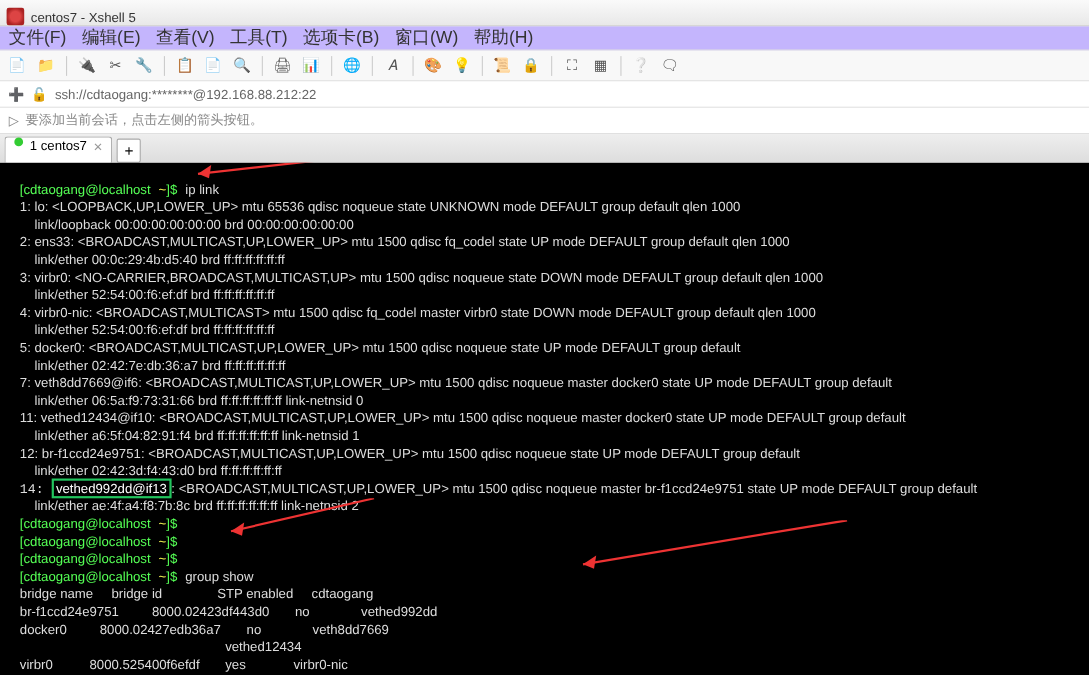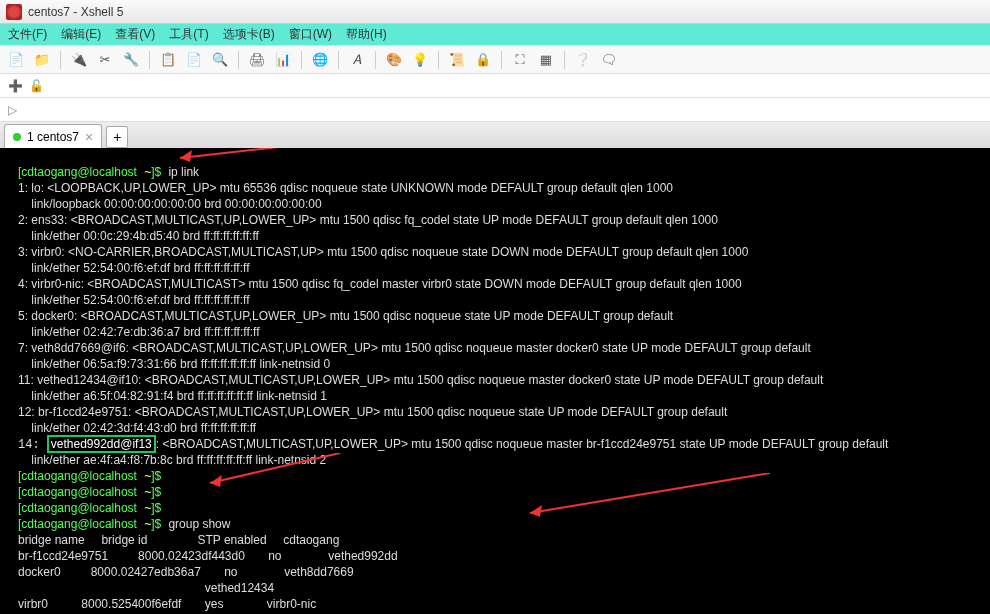--- a/index.html
+++ b/index.html
@@ -1,27 +1,27 @@
 <!DOCTYPE html>
 <html><head>
 <meta charset="utf-8">
 <style>
 * { margin: 0; padding: 0; box-sizing: border-box; font-family: "Microsoft YaHei", Arial, sans-serif; }
 body { width: 990px; height: 614px; background: #f0f0f0; overflow: hidden; position: relative; }
-.titlebar { height: 24px; background: linear-gradient(#fafafa,#e8e8e8); border-bottom: 1px solid #ccc; display: flex; align-items: center; padding: 0 6px; font-size: 12px; color: #333; }
+.titlebar { height: 24px; background: linear-gradient(#fafafa,#e8e8e8); border-bottom: 1px solid #ccc; display: flex; align-items: flex-end; padding: 0 6px; font-size: 12px; color: #333; }
 .titlebar .logo { width: 16px; height: 16px; background: radial-gradient(circle,#d44 40%,#a22 70%); border-radius: 2px; margin-right: 6px; }
-.menubar { height: 22px; background: #5eead4; display: flex; align-items: center; padding: 0 8px; gap: 14px; font-size: 12px; color: #333; border-bottom: 1px solid #e0e0e0; }
+.menubar { height: 22px; background: #c4b5fd; display: flex; align-items: center; padding: 0 8px; gap: 14px; font-size: 16px; color: #333; border-bottom: 1px solid #e0e0e0; }
 .menubar span { cursor: pointer; }
 .toolbar { height: 28px; background: #f8f8f8; border-bottom: 1px solid #ddd; display: flex; align-items: center; padding: 0 6px; gap: 6px; }
 .tbtn { width: 20px; height: 20px; display: flex; align-items: center; justify-content: center; font-size: 13px; color: #555; cursor: pointer; }
 .tsep { width: 1px; height: 18px; background: #ccc; margin: 0 2px; }
 .addressbar { height: 24px; background: #fff; border-bottom: 1px solid #ddd; display: flex; align-items: center; padding: 0 8px; font-size: 12px; color: #666; gap: 6px; }
 .hintbar { height: 24px; background: #fff; border-bottom: 1px solid #ddd; display: flex; align-items: center; padding: 0 8px; font-size: 12px; color: #888; gap: 6px; }
 .tabs { height: 26px; background: linear-gradient(#eee,#ddd); display: flex; align-items: flex-end; padding-left: 4px; }
-.tab { height: 24px; background: #fff; border: 1px solid #aaa; border-bottom: none; border-radius: 3px 3px 0 0; display: flex; align-items: center; padding: 0 8px; font-size: 12px; gap: 6px; margin-top: 20px; }
+.tab { height: 24px; background: #fff; border: 1px solid #aaa; border-bottom: none; border-radius: 3px 3px 0 0; display: flex; align-items: flex-start; padding: 0 8px; font-size: 12px; gap: 6px; margin-top: 20px; }
 .tab.active { background: #fff; }
 .tab .dot { width: 8px; height: 8px; background: #3c3; border-radius: 50%; }
 .tab .close { color: #999; font-size: 14px; cursor: pointer; }
 .plus { width: 22px; height: 22px; background: #fff; border: 1px solid #aaa; border-radius: 2px; margin-left: 4px; display: flex; align-items: center; justify-content: center; font-size: 14px; cursor: pointer; }
 .terminal { background: #000; color: #ddd; font-family: Consolas, "Courier New", monospace; font-size: 12px; line-height: 15px; padding: 2px 18px; height: 532px; overflow: hidden; white-space: pre; position: relative; }
 .terminal .green { color: #5f5; }
 .terminal .yellow { color: #ff5; }
 .terminal .hl { border: 2px solid #22c55e; padding: 0 2px; color: #fff; }
 .arrow { position: absolute; pointer-events: none; }
 .watermark { position: absolute; right: 10px; bottom: 6px; color: #888; font-size: 14px; font-family: Arial; opacity: 0.7; }
@@ -72,24 +72,26 @@
   <div class="tbtn">⛶</div>
   <div class="tbtn">▦</div>
   <div class="tsep"></div>
   <div class="tbtn">❔</div>
   <div class="tbtn">🗨</div>
 </div>
 
 <div class="addressbar">
   <span>➕</span>
   <span>🔓</span>
+  <span>ssh://cdtaogang:********@192.168.88.212:22</span>
 </div>
 
 <div class="hintbar">
   <span>▷</span>
+  <span>要添加当前会话，点击左侧的箭头按钮。</span>
 </div>
 
 <div class="tabs">
   <div class="tab active">
     <span class="dot"></span>
     <span>1 centos7</span>
     <span class="close">×</span>
   </div>
   <div class="plus">+</div>
 </div>

